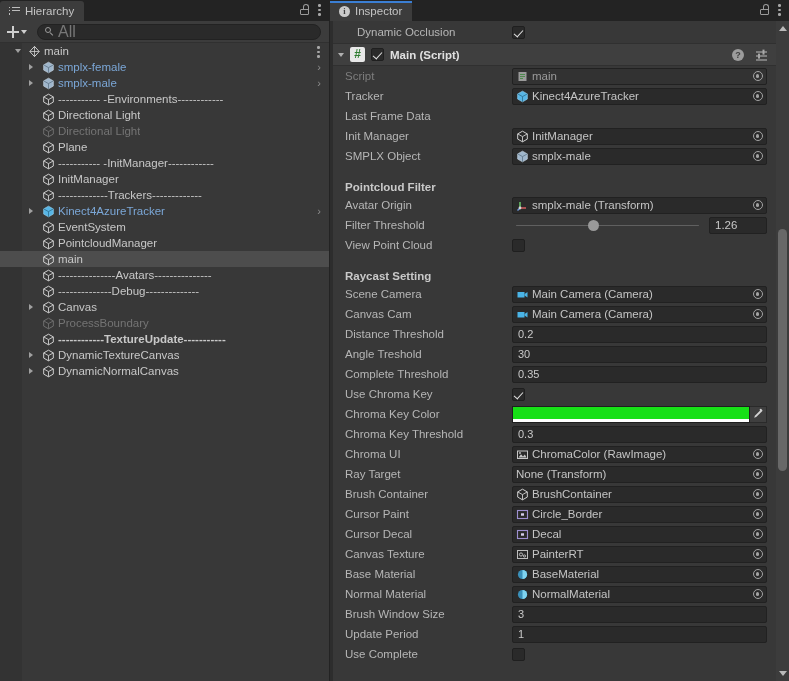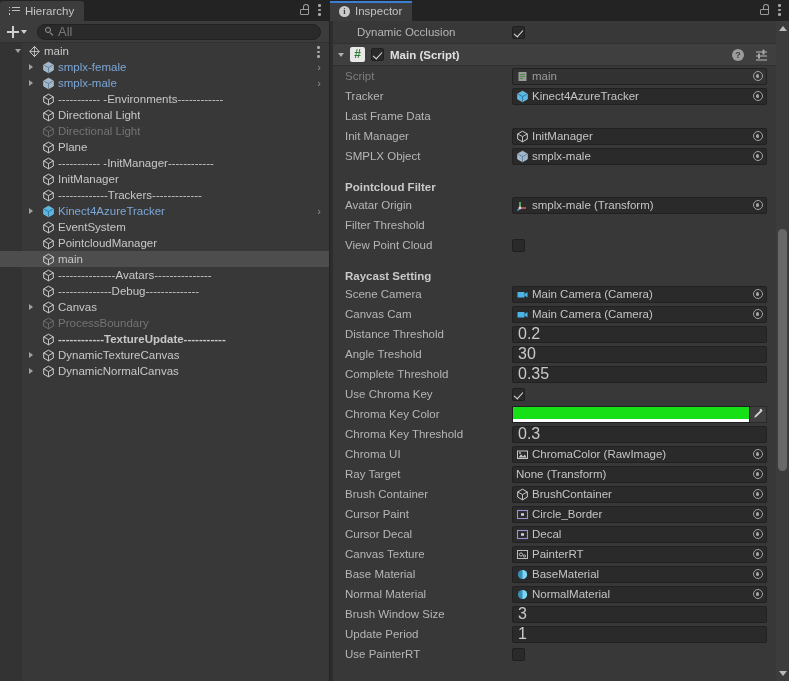--- a/index.html
+++ b/index.html
@@ -111,21 +111,21 @@
   }
   .search-glyph { width: 9px; height: 9px; }
   .search-glyph i {
     position: absolute; left: 0; top: 0; width: 6px; height: 6px;
     border: 1.3px solid #9a9a9a; border-radius: 50%;
   }
   .search-glyph b {
     position: absolute; left: 5.2px; top: 5.2px; width: 4px; height: 1.2px;
     background: #9a9a9a; transform: rotate(45deg); transform-origin: left center;
   }
-  .search-placeholder { color: #777; font-size: 13px; }
+  .search-placeholder { color: #777; font-size: 16px; }
 
   
   .tree { position: relative; background: #383838; height: 638px; overflow: hidden; }
   .tree-indentbar {
     position: absolute; left: 0; top: 0; width: 22px; height: 100%;
     background: #333333;
   }
   .row {
     position: relative; height: 16px; display: flex; align-items: center;
     padding-right: 6px; font-size: 11.5px; white-space: nowrap;
@@ -183,21 +183,21 @@
     width: 10px; height: 10px; border-radius: 50%;
     border: 1.3px solid #a3a3a3; position: relative;
   }
   .picker-dot::after {
     content:""; position:absolute; left:2.3px; top:2.3px;
     width:3.4px; height:3.4px; border-radius:50%; background:#a3a3a3;
   }
   .textfield {
     height: 17px; background: #2a2a2a; border: 1px solid #212121;
     border-radius: 2px; display: flex; align-items: center;
-    padding: 0 5px; color: #c9c9c9; font-size: 16px;
+    padding: 0 5px; color: #c9c9c9; font-size: 11px;
   }
   .section-head {
     height: 22px; display: flex; align-items: flex-end; padding-left: 15px;
     color: #c9c9c9; font-weight: bold; font-size: 11.5px; padding-bottom: 2px;
   }
   .spacer6 { height: 7px; }
 
   .checkbox {
     width: 13px; height: 13px; background: #2a2a2a; border: 1px solid #1f1f1f;
     border-radius: 2px; position: relative;
@@ -725,20 +725,27 @@
                 </span>
                 <span class="ofname">smplx-male (Transform)</span>
                 <span class="picker">
                   <span class="picker-dot"></span>
                 </span>
               </div>
             </div>
           </div>
           <div class="prop-row">
             <div class="prop-label">Filter Threshold</div>
+            <div class="slider-row">
+              <div class="slider-track">
+                <span class="line"></span>
+                <span class="handle" style="left: calc(43% - 5px);"></span>
+              </div>
+              <div class="num-box">1.26</div>
+            </div>
           </div>
           <div class="prop-row">
             <div class="prop-label">View Point Cloud</div>
             <div class="checkbox"></div>
           </div>
           <div class="spacer6"></div>
           <div class="section-head">Raycast Setting</div>
           <div class="prop-row">
             <div class="prop-label">Scene Camera</div>
             <div class="prop-field">
@@ -954,21 +961,21 @@
               <div class="textfield">3</div>
             </div>
           </div>
           <div class="prop-row">
             <div class="prop-label">Update Period</div>
             <div class="prop-field">
               <div class="textfield">1</div>
             </div>
           </div>
           <div class="prop-row">
-            <div class="prop-label">Use PainterRT</div>
+            <div class="prop-label">Use Complete</div>
             <div class="checkbox"></div>
           </div>
         </div>
 
       <div class="vscroll">
         <span class="arrow-up"></span>
         <span class="thumb" id="insp-thumb" style="top: 208px; height: 242px;"></span>
         <span class="arrow-down"></span>
       </div>
     </div>

